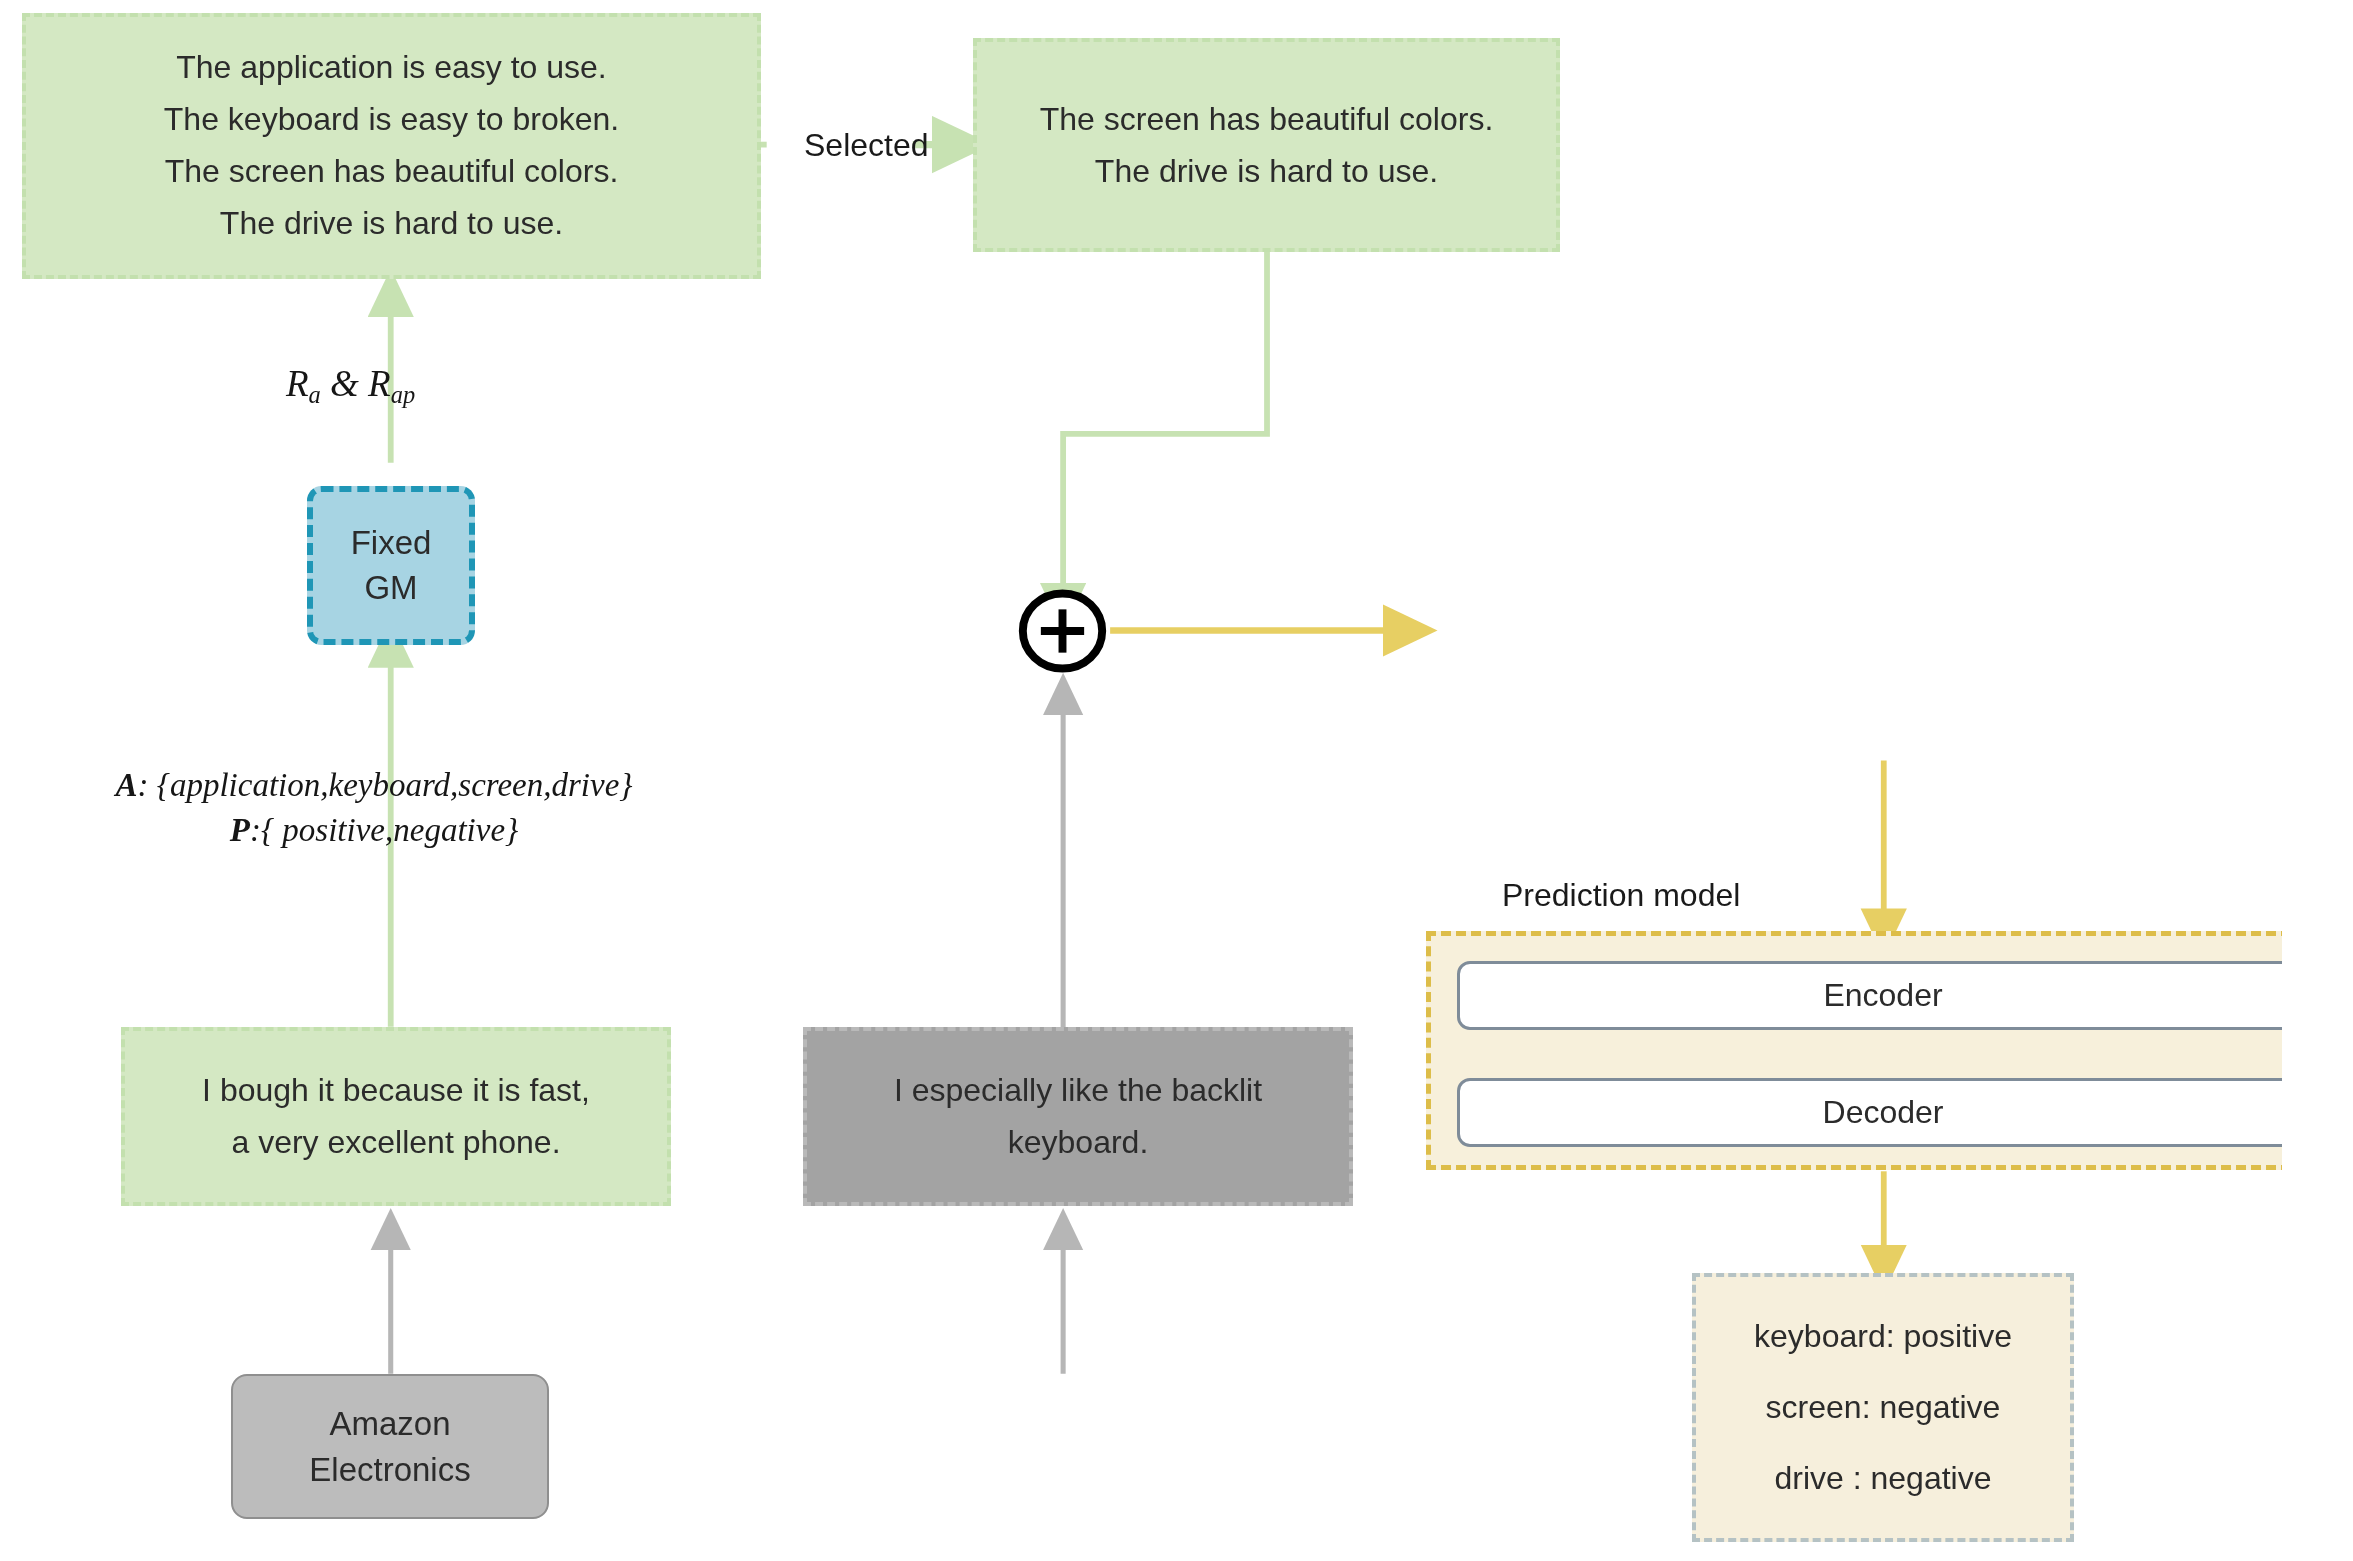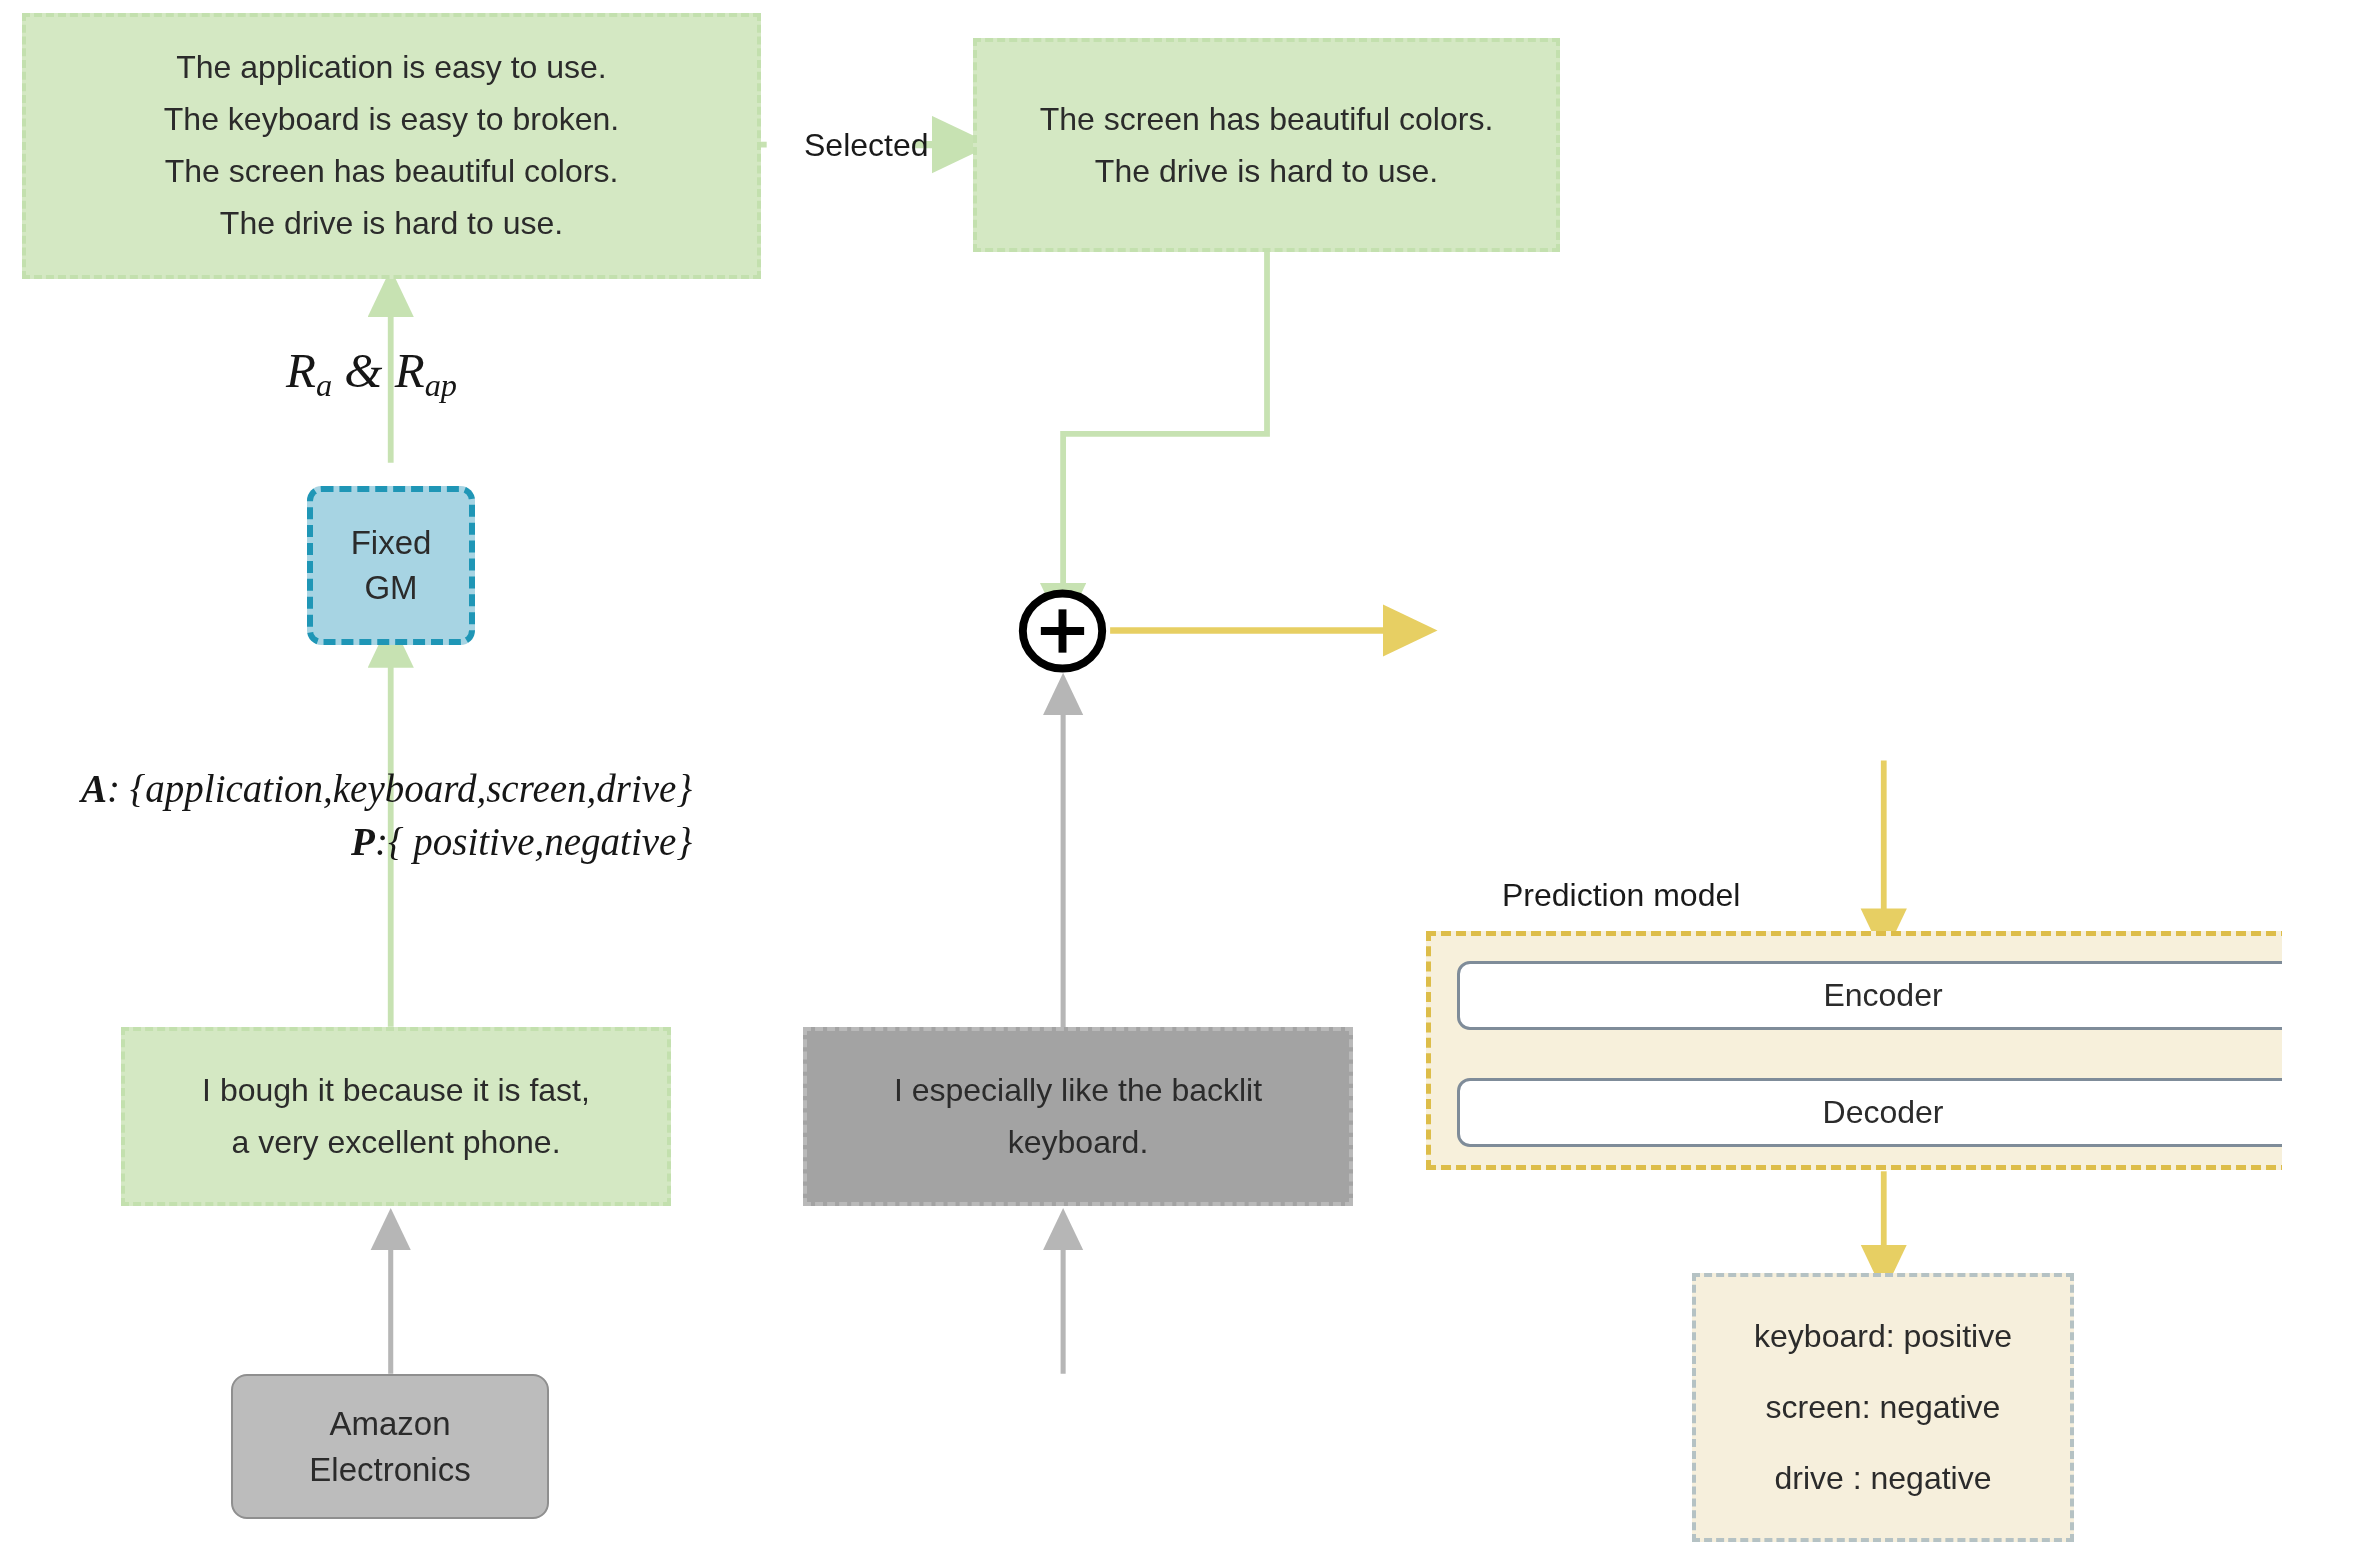--- a/index.html
+++ b/index.html
@@ -161,30 +161,30 @@
     <span class="ln">The drive is hard to use.</span>
   </div>
 
   <div class="plainlabel" style="left:774px;top:127px;font-size:32px;">Selected</div>
 
   <div class="box green" style="left:973px;top:38px;width:587px;height:214px;font-size:32px;line-height:1.64;">
     <span class="ln">The screen has beautiful colors.</span>
     <span class="ln">The drive is hard to use.</span>
   </div>
 
-  <div class="mathlabel" style="left:286px;top:342px;font-size:49px;">
+  <div class="mathlabel" style="left:286px;top:362px;font-size:37px;">
     <span>R</span><span class="sub">a</span><span> &amp; </span><span>R</span><span class="sub">ap</span>
   </div>
 
   <div class="box blue" style="left:307px;top:486px;width:168px;height:159px;font-size:33px;line-height:1.35;">
     <span class="ln">Fixed</span>
     <span class="ln">GM</span>
   </div>
 
-  <div class="mathlabel" style="left:56px;top:763px;font-size:39px;line-height:1.35;text-align:right;width:636px;">
+  <div class="mathlabel" style="left:56px;top:763px;font-size:33px;line-height:1.35;text-align:center;width:636px;">
     <div>
       <b>A</b><span>: {application,keyboard,screen,drive}</span>
     </div>
     <div>
       <b>P</b><span>:{ positive,negative}</span>
     </div>
   </div>
 
   <div class="box graysolid" style="left:231px;top:1374px;width:318px;height:145px;font-size:33px;line-height:1.38;">
     <span class="ln">Amazon</span>

